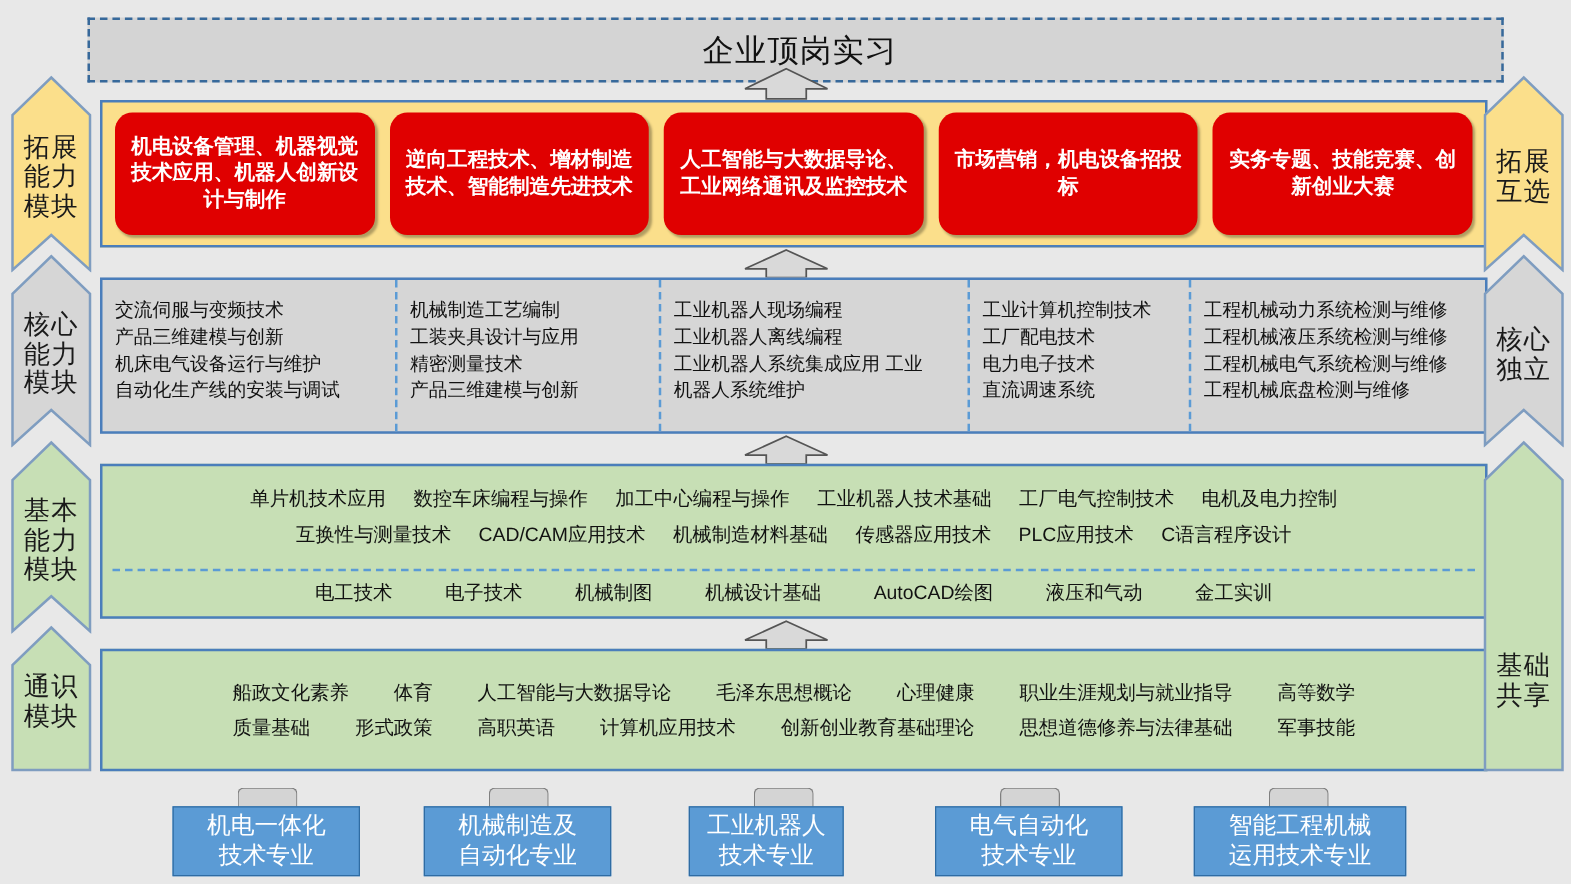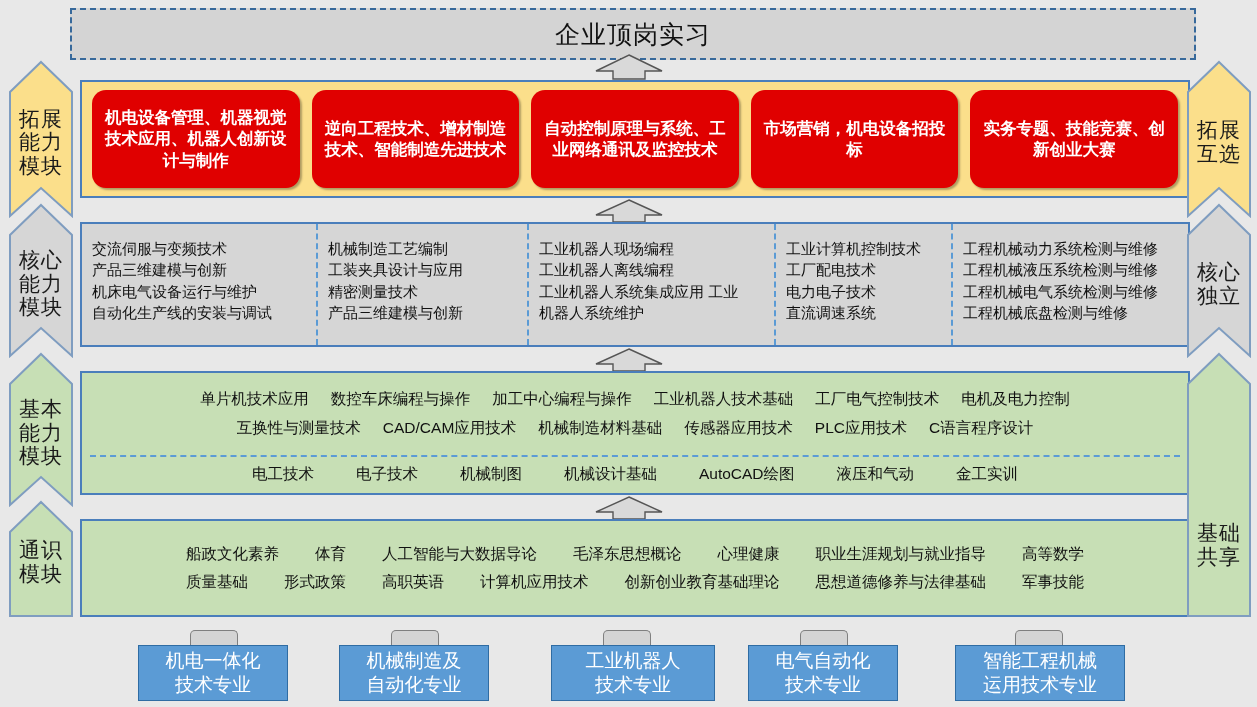--- a/index.html
+++ b/index.html
@@ -7,24 +7,24 @@
     width:1257px;height:707px;
     background:#e8e8e8;
     font-family:"Liberation Sans","DejaVu Sans",sans-serif;
     position:relative;
     overflow:hidden;
   }
   .stage{position:absolute;left:0;top:0;width:1257px;height:707px;}
 
   
   .internship{
-    position:absolute;left:70px;top:8px;width:1122px;height:48px;
+    position:absolute;left:70px;top:14px;width:1122px;height:48px;
     background:#d4d4d4;border:2px dashed #37699b;
     display:flex;align-items:center;justify-content:center;
-    font-size:25px;color:#111;letter-spacing:1px;
+    font-size:25px;color:#111;letter-spacing:1px;padding-left:7px;
   }
 
   
   .uparrow{position:absolute;}
   .uparrow svg{display:block;}
 
   
   .row{position:absolute;box-sizing:border-box;}
   .row-ext{left:80px;top:80px;width:1110px;height:118px;
            background:#fbdf8b;border:2px solid #4a7ebb;}
@@ -119,21 +119,21 @@
   <div class="uparrow" style="left:595px;top:54px;">
     <svg width="68" height="26" viewBox="0 0 68 26">
       <polygon points="34,1 67,17 50,17 50,25 18,25 18,17 1,17" fill="#d9d9d9" stroke="#555" stroke-width="1.4"></polygon>
     </svg>
   </div>
 
   <div class="row row-ext">
     <div class="pill-wrap">
       <div class="pill">机电设备管理、机器视觉技术应用、机器人创新设计与制作</div>
       <div class="pill">逆向工程技术、增材制造技术、智能制造先进技术</div>
-      <div class="pill">自动控制原理与系统、工业网络通讯及监控技术</div>
+      <div class="pill">人工智能与大数据导论、工业网络通讯及监控技术</div>
       <div class="pill">市场营销，机电设备招投标</div>
       <div class="pill">实务专题、技能竞赛、创新创业大赛</div>
     </div>
   </div>
 
   <div class="uparrow" style="left:595px;top:199px;">
     <svg width="68" height="24" viewBox="0 0 68 24">
       <polygon points="34,1 67,16 50,16 50,23 18,23 18,16 1,16" fill="#d9d9d9" stroke="#555" stroke-width="1.4"></polygon>
     </svg>
   </div>
@@ -324,21 +324,21 @@
 
   <div class="tab" style="left:391px;"></div>
   <div class="major" style="left:339px;width:150px;">
     <div>
       <div>机械制造及</div>
       <div>自动化专业</div>
     </div>
   </div>
 
   <div class="tab" style="left:603px;"></div>
-  <div class="major" style="left:551px;width:164px;">
+  <div class="major" style="left:551px;width:124px;">
     <div>
       <div>工业机器人</div>
       <div>技术专业</div>
     </div>
   </div>
 
   <div class="tab" style="left:800px;"></div>
   <div class="major" style="left:748px;width:150px;">
     <div>
       <div>电气自动化</div>

